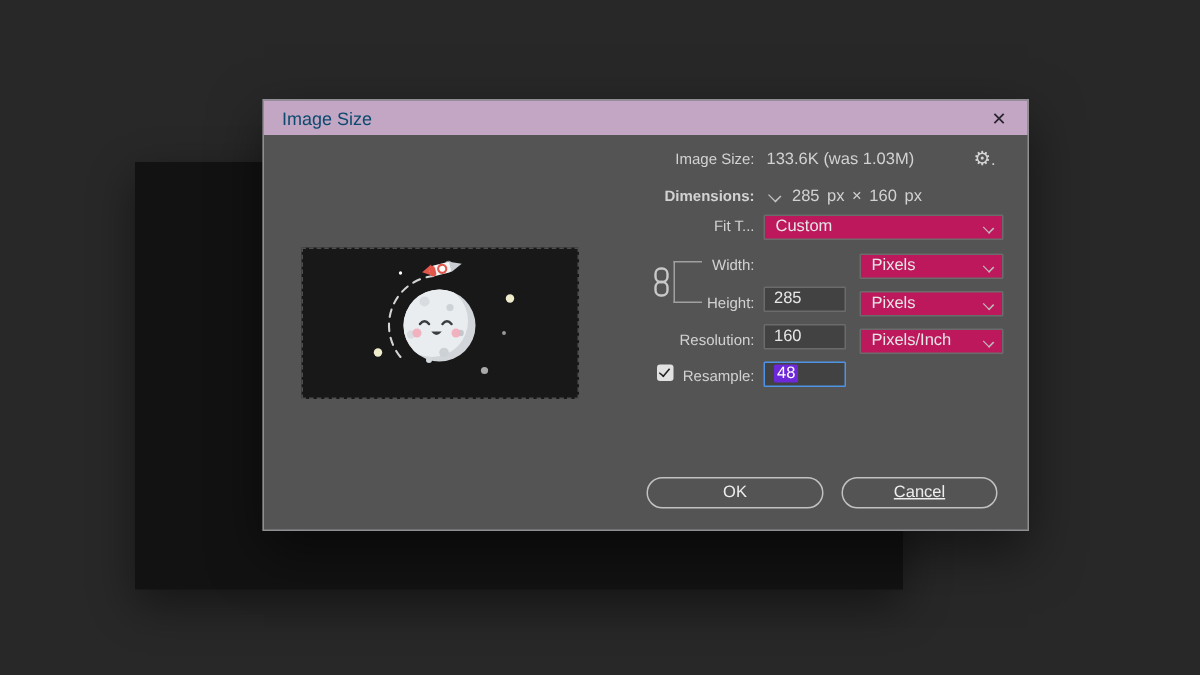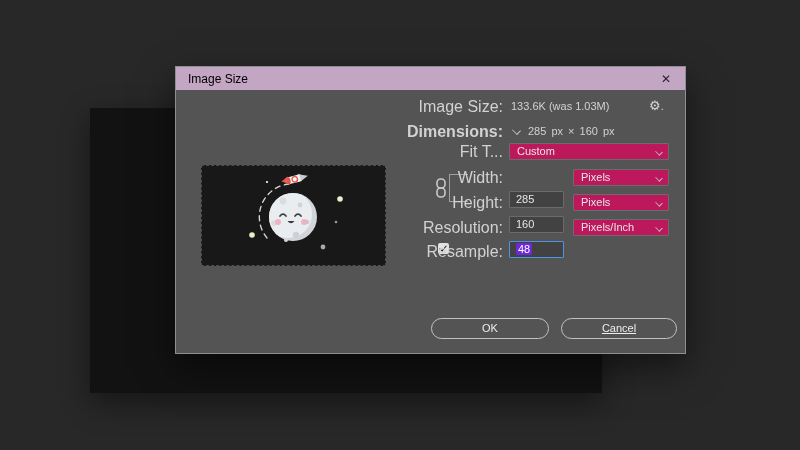--- a/index.html
+++ b/index.html
@@ -24,30 +24,30 @@
     border:1px solid #8e8e93;
     box-shadow:0 14px 34px rgba(0,0,0,0.5);
   }
   .titlebar {
     position:absolute; left:0; top:0; right:0; height:23px;
     background:#c3a5c4;
     display:flex; align-items:center;
     padding:0 10px 0 12px;
   }
   .titlebar .title {
-    font-size:12px; color:#000000; flex:1 1 auto;
+    font-size:12px; color:#0c4a6e; flex:1 1 auto;
   }
   .titlebar .close {
     font-size:12px; color:#2a2430; cursor:pointer; line-height:1;
     padding:2px 4px;
   }
 
   .label {
     position:absolute; left:0; width:327px; text-align:right;
-    font-size:16px; color:#d2d2d2; line-height:17px;
+    font-size:10px; color:#d2d2d2; line-height:17px;
     white-space:nowrap;
   }
   .value-text {
     position:absolute; font-size:11px; color:#d2d2d2; line-height:17px;
     white-space:nowrap;
   }
 
   .field {
     position:absolute; height:17px;
     background:#424242; border:1px solid #6b6b6b; border-radius:1px;
@@ -103,21 +103,21 @@
   }
 
   .btn {
     position:absolute; top:251px; height:21px;
     border:1px solid #c2c2c2; border-radius:11px;
     background:transparent; color:#ededed;
     font-size:11px; font-family:"Liberation Sans",sans-serif;
     cursor:pointer; text-align:center; line-height:19px;
   }
   .btn-ok { left:255px; width:118px; }
-  .btn-cancel { left:385px; width:116px;text-decoration:underline; }
+  .btn-cancel { left:385px; width:104px;text-decoration:underline; }
 
   
   .preview {
     position:absolute; left:25px; top:98px; width:185px; height:101px;
     background:#181818;
     border:1px dashed #4e4e4e;
     overflow:hidden;
   }
   .preview svg { display:block; }
 </style>

